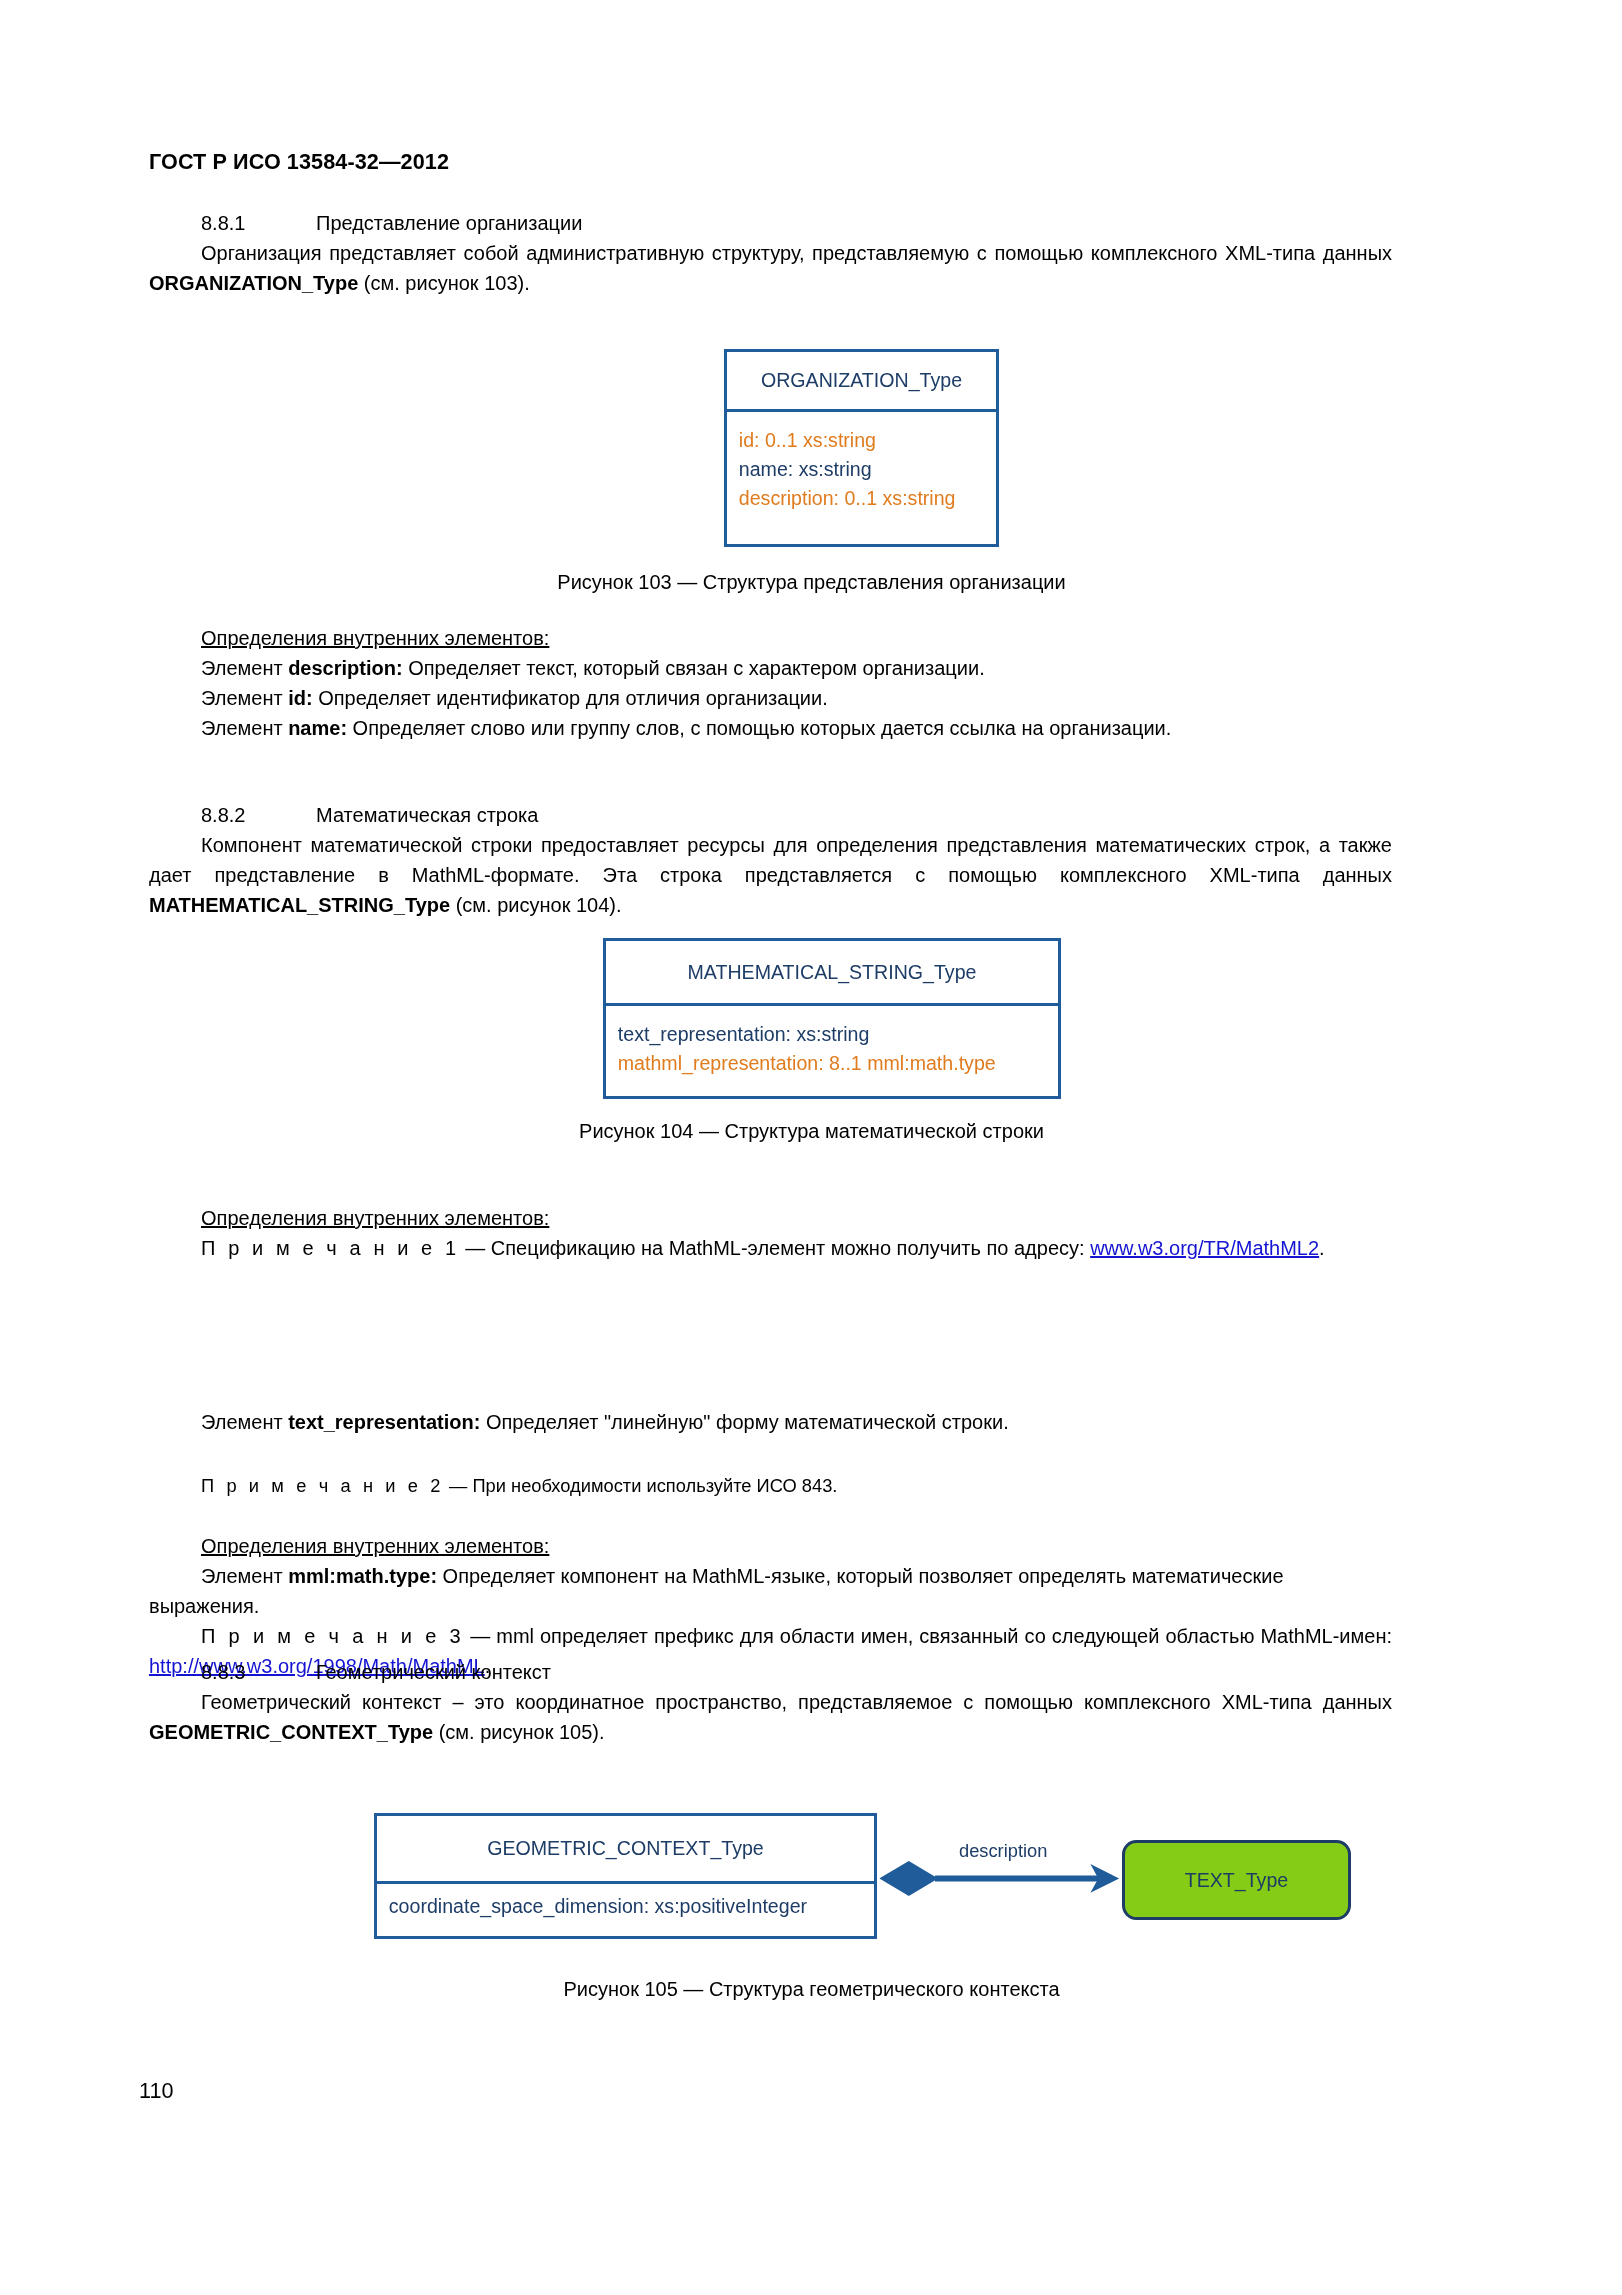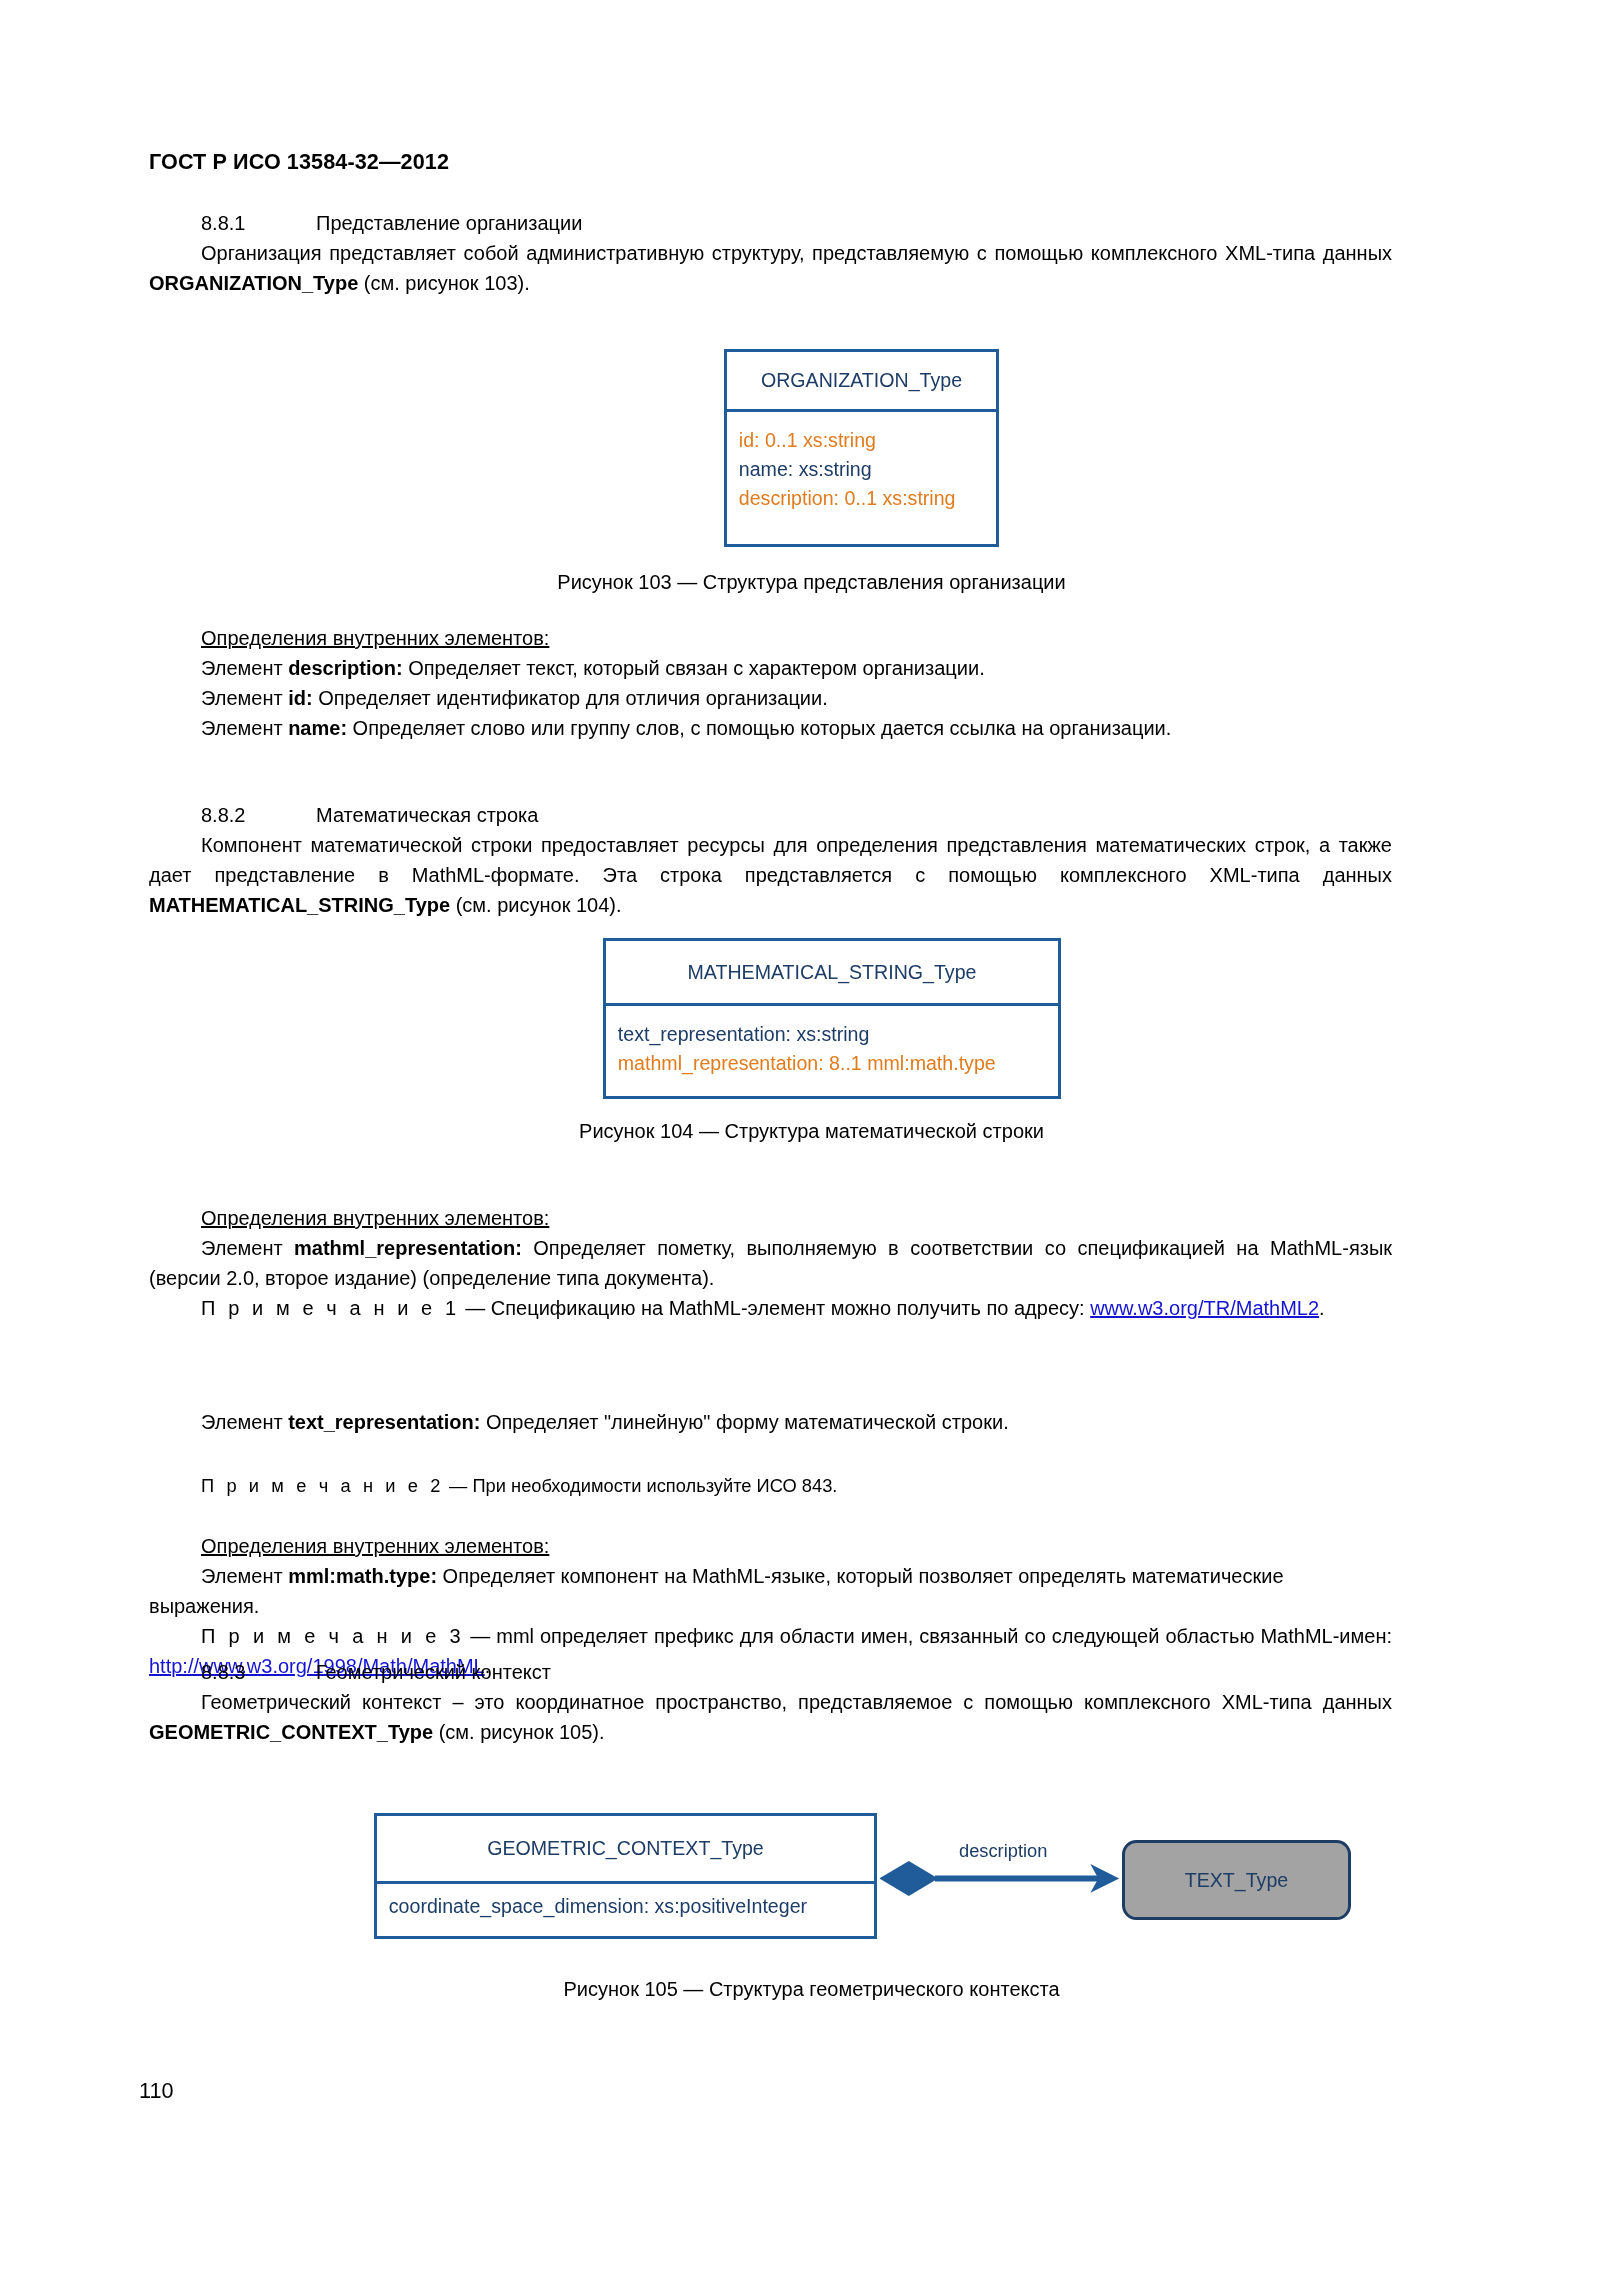--- a/index.html
+++ b/index.html
@@ -107,21 +107,21 @@
   }
   .attr-opt { color: #e07b1e; }
   .attr-req { color: #1d3c66; }
 
   
   .uml-round {
     position: absolute;
     box-sizing: border-box;
     border: 3.3px solid #1d3c66;
     border-radius: 14.4px;
-    background: #a3a3a3;
+    background: #84cc16;
     color: #1d3c66;
     font-size: 19.6px;
     display: flex;
     align-items: center;
     justify-content: center;
   }
 
   
   .assoc-svg {
     position: absolute;
@@ -178,21 +178,20 @@
     <div class="uml-title" style="height:65px;">MATHEMATICAL_STRING_Type</div>
     <div class="uml-attrs">
       <div class="attr-req">text_representation: xs:string</div>
       <div class="attr-opt">mathml_representation: 8..1 mml:math.type</div>
     </div>
   </div>
   <div class="fig-caption" style="top:1120px;">Рисунок 104 — Структура математической строки</div>
 
   <div class="tblock" style="top:1203px;">
     <p class="indent nojust"><span class="uline">Определения внутренних элементов:</span></p>
-    <p class="indent"><span>Элемент </span><b>mathml_representation:</b><span> Определяет пометку, выполняемую в соответствии со спецификацией на MathML-язык (версии 2.0, второе издание) (определение типа документа).</span></p>
     <p class="indent note"><span class="spaced">П р и м е ч а н и е  1</span><span> —  </span><span>Спецификацию на MathML-элемент можно получить по адресу: </span><span class="link">www.w3.org/TR/MathML2</span><span>.</span></p>
   </div>
 
   <div class="tblock" style="top:1407px;">
     <p class="indent nojust"><span>Элемент </span><b>text_representation:</b><span> Определяет "линейную" форму математической строки.</span></p>
   </div>
 
   <div class="tblock note-sm" style="top:1471px;">
     <p class="indent note nojust"><span class="spaced">П р и м е ч а н и е  2</span><span> —  </span><span>При необходимости используйте ИСО 843.</span></p>
   </div>

